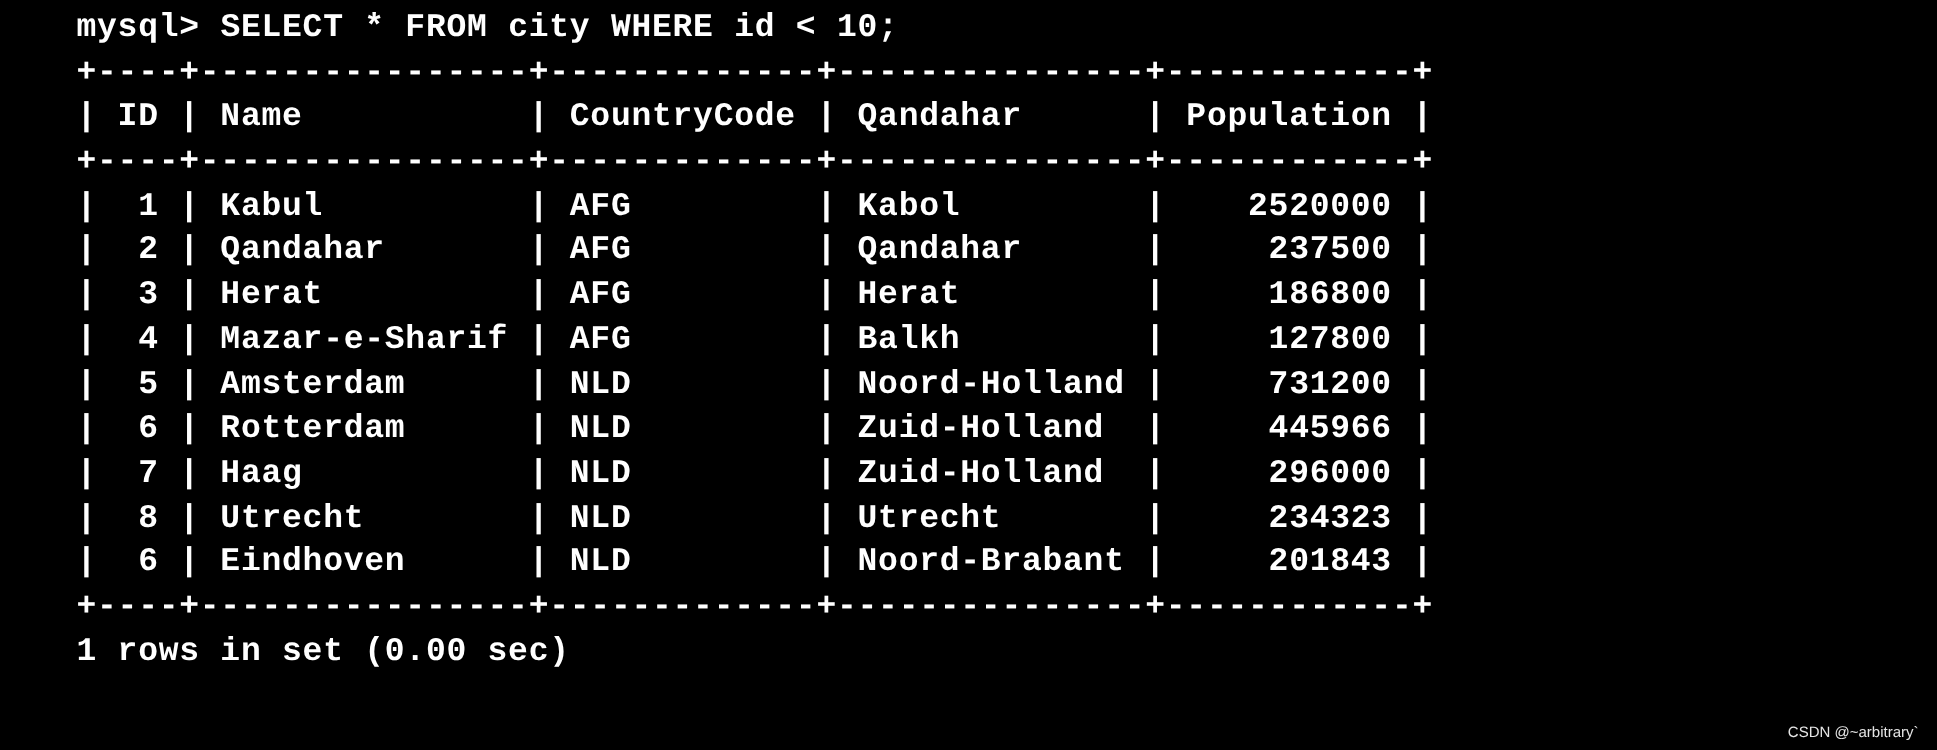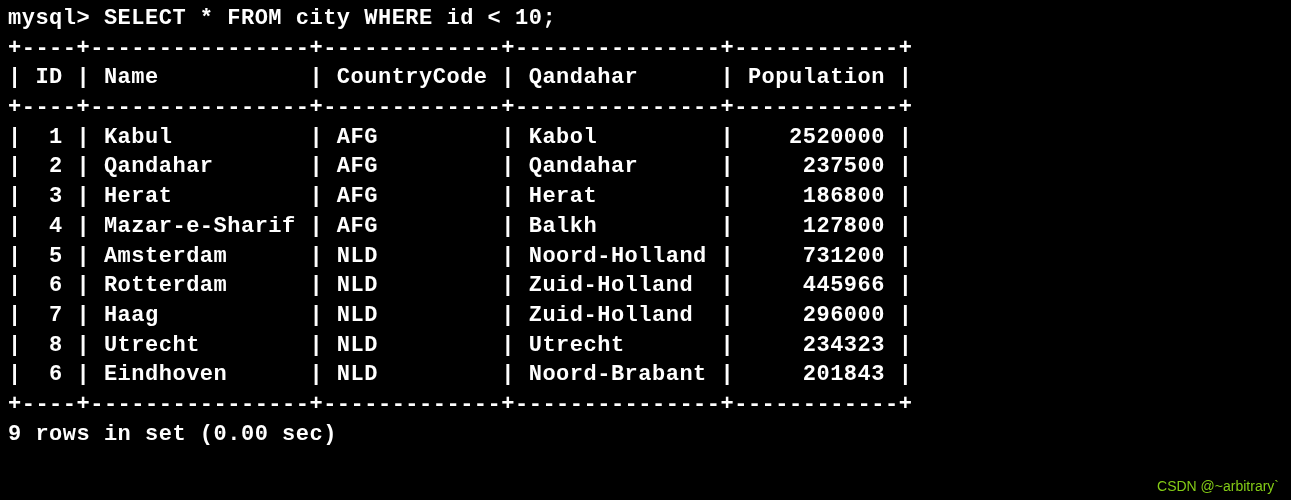--- a/index.html
+++ b/index.html
@@ -15,28 +15,29 @@
       font-weight: bold;
       padding: 4px 8px;
       width: 1291px;
       height: 500px;
       position: relative;
       letter-spacing: 0.5px;
     }
     .line {
       white-space: pre;
       line-height: 1.35;
+      margin-left: 43px;
     }
     .watermark {
       position: absolute;
       bottom: 6px;
       right: 12px;
-      font-size: 14px;
+      font-size: 10px;
       font-weight: normal;
-      color: #84cc16;
+      color: #e5e5e5;
       font-family: Arial, sans-serif;
       letter-spacing: 0;
     }
   </style>
 </head>
 <body>
 
 <div class="line"><span>mysql&gt; </span><span>SELECT * FROM city WHERE id &lt; 10;</span></div>
 <div class="line">+----+----------------+-------------+---------------+------------+</div>
 <div class="line">| ID | Name           | CountryCode | Qandahar      | Population |</div>
@@ -44,15 +45,15 @@
 <div class="line">|  1 | Kabul          | AFG         | Kabol         |    2520000 |</div>
 <div class="line">|  2 | Qandahar       | AFG         | Qandahar      |     237500 |</div>
 <div class="line">|  3 | Herat          | AFG         | Herat         |     186800 |</div>
 <div class="line">|  4 | Mazar-e-Sharif | AFG         | Balkh         |     127800 |</div>
 <div class="line">|  5 | Amsterdam      | NLD         | Noord-Holland |     731200 |</div>
 <div class="line">|  6 | Rotterdam      | NLD         | Zuid-Holland  |     445966 |</div>
 <div class="line">|  7 | Haag           | NLD         | Zuid-Holland  |     296000 |</div>
 <div class="line">|  8 | Utrecht        | NLD         | Utrecht       |     234323 |</div>
 <div class="line">|  6 | Eindhoven      | NLD         | Noord-Brabant |     201843 |</div>
 <div class="line">+----+----------------+-------------+---------------+------------+</div>
-<div class="line">9 rows in set (0.00 sec)</div>
+<div class="line">1 rows in set (0.00 sec)</div>
 
 <div class="watermark">CSDN @~arbitrary`</div>
 
 </body></html>

